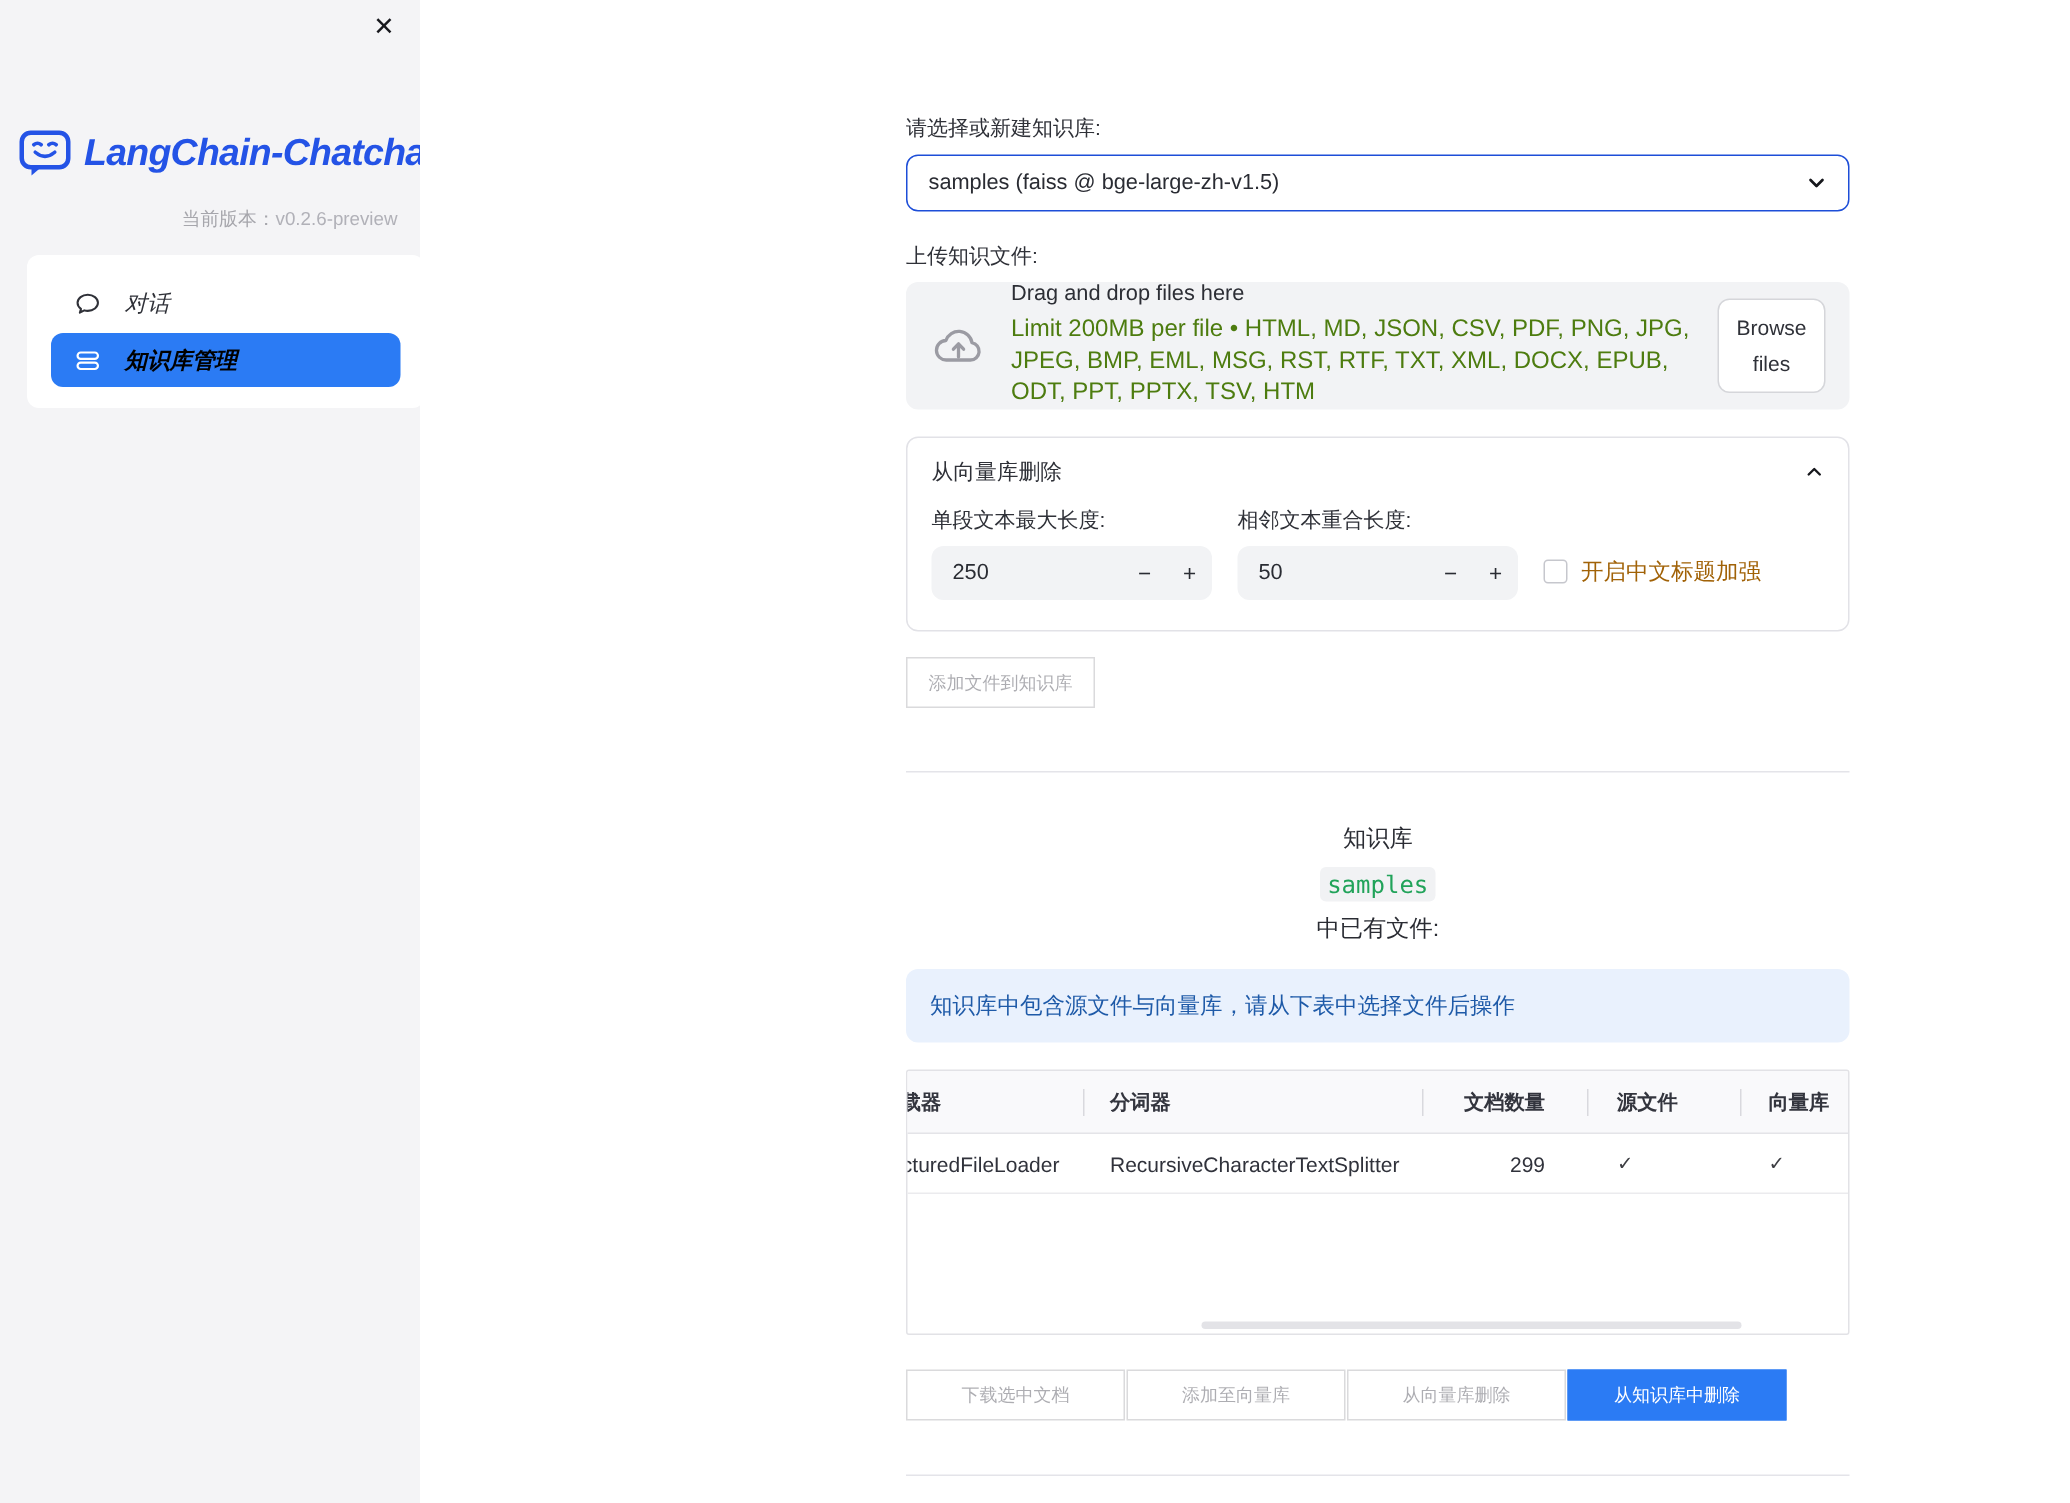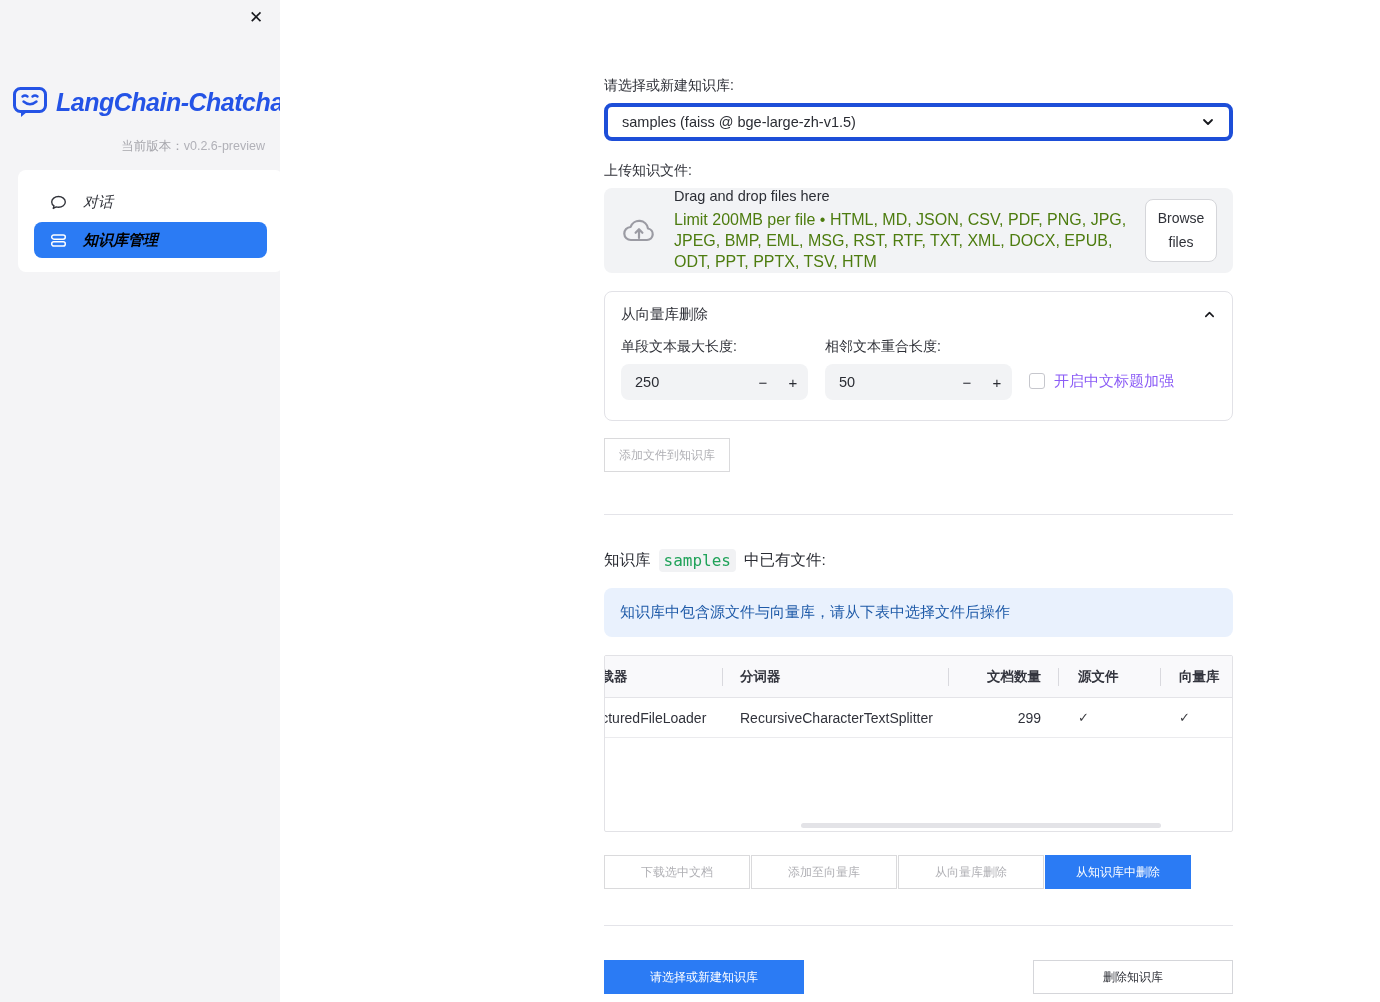--- a/index.html
+++ b/index.html
@@ -23,21 +23,21 @@
               border-radius:8px; font-size:15px; color:#2f3138; cursor:pointer; margin:2px 0; }
   .nav-item.active { background:#2b7bf4; color:#000000; font-weight:600; }
 
   
   .main { position:absolute; left:280px; top:0; width:1100px; height:854px; background:#ffffff; }
   .content { position:relative; margin-left:324px; width:629px; padding-top:77px; }
 
   .w-label { font-size:14px; color:#2f3138; margin-bottom:8px; }
 
   .selectbox { display:flex; align-items:center; justify-content:space-between;
-               height:38px; border:4px solid #1d4ed8; border-radius:8px;
+               height:38px; border:1px solid #1d4ed8; border-radius:8px;
                padding:0 14px; background:#fff; cursor:pointer; margin-bottom:21px; }
   .selectbox .val { font-size:14.5px; color:#2a2c33; }
 
   .uploader { display:flex; align-items:center; background:#f2f3f5; border-radius:8px;
               height:85px; padding:0 16px; gap:16px; margin-bottom:18px; }
   .up-texts { flex:1; }
   .up-title { font-size:14.5px; color:#2c2e35; margin-bottom:6px; }
   .up-limit { font-size:16px; color:#4d7c0f; line-height:1.3; max-width:476px; }
   .browse-btn { width:72px; background:#ffffff; border:1px solid #d5d6da; border-radius:8px;
                 padding:7px 10px; font-size:14px; color:#2f3138; line-height:1.65;
@@ -52,51 +52,51 @@
   .num-input { display:flex; align-items:center; background:#f2f3f5; border-radius:8px;
                height:36px; margin-top:8px; overflow:hidden; }
   .num-input input { flex:1; min-width:0; border:none; background:transparent; outline:none;
                      font-size:14.5px; color:#2a2c33; padding-left:14px;
                      font-family:"Liberation Sans", sans-serif; }
   .step-btn { width:30px; height:36px; border:none; background:transparent; cursor:pointer;
               font-size:15px; color:#2a2c33; }
   .checkbox-row { display:flex; align-items:center; gap:9px; cursor:pointer; }
   .checkbox { width:16px; height:16px; border:1.5px solid #c6c7cd; border-radius:3px;
               background:#fff; flex:none; }
-  .checkbox-label { font-size:15px; color:#8b5cf6; }
+  .checkbox-label { font-size:15px; color:#a16207; }
 
   .btn { font-family:inherit; font-size:12px; border-radius:0; padding:0 14px; height:34px;
          cursor:pointer; background:#fff; border:1px solid #d5d6da; color:#2f3138; }
   .btn.disabled { color:rgba(49,51,63,0.4); border-color:rgba(49,51,63,0.18); cursor:default; }
   .btn.primary { background:#2b7bf4; border:1px solid #2b7bf4; color:#fff; }
 
   .divider { border:none; border-top:1px solid #e4e4e9; margin:42px 0 0 0; }
 
   .kb-line { margin-top:34px; font-size:15.5px; color:#2a2c33; display:flex;
-             align-items:center; gap:8px; }
+             align-items:center; gap:8px;flex-direction:column; }
   .code-chip { font-family:"DejaVu Sans Mono", monospace; font-size:16px; color:#21a35a;
                background:#f1f2f4; border-radius:4px; padding:2px 5px; }
 
   .info-box { margin-top:16px; background:#e9f1fd; border-radius:8px; padding:15px 16px;
               font-size:15px; color:#1e5aa8; margin-bottom:18px; }
 
   
   .dg { position:relative; border:1px solid #e2e2e6; border-radius:2px; height:177px;
         overflow:hidden; background:#fff; }
   .dg-inner { width:691px; margin-left:-62px; }
   .dg-row { display:flex; }
   .dg-head { background:#f9f9fb; border-bottom:1px solid #e4e4e8; height:42px; }
   .dg-body { height:40px; border-bottom:1px solid #ebebee; }
   .dg-cell { display:flex; align-items:center; padding-left:17px; font-size:14px;
              color:#30323b; position:relative; flex:none; }
   .dg-head .dg-cell { font-weight:600; font-size:13.5px; color:#33353e; }
   .dg-head .dg-cell.sep::after { content:""; position:absolute; right:0; top:12px;
              height:18px; width:1px; background:#d9d9de; }
   .c1 { width:180px; } .c2 { width:226px; }
-  .c3 { width:110px; justify-content:flex-end; padding-right:18px; padding-left:0; }
+  .c3 { width:110px; justify-content:flex-end; padding-right:29px; padding-left:0; }
   .c4 { width:102px; padding-left:19px; } .c5 { width:73px; padding-left:18px; }
   .dg-check { font-size:13px; color:#3c3d42; }
   .dg-scrollbar { position:absolute; bottom:3px; left:196px; width:360px; height:5px;
                   background:#e3e3e7; border-radius:3px; cursor:pointer; }
 
   .actions-row { display:flex; gap:1px; margin-top:23px; }
   .actions-row .btn { width:146px; padding:0; }
 
   .footer-row { display:flex; justify-content:space-between; margin-top:34px; }
   .footer-row .btn { width:200px; padding:0; }

